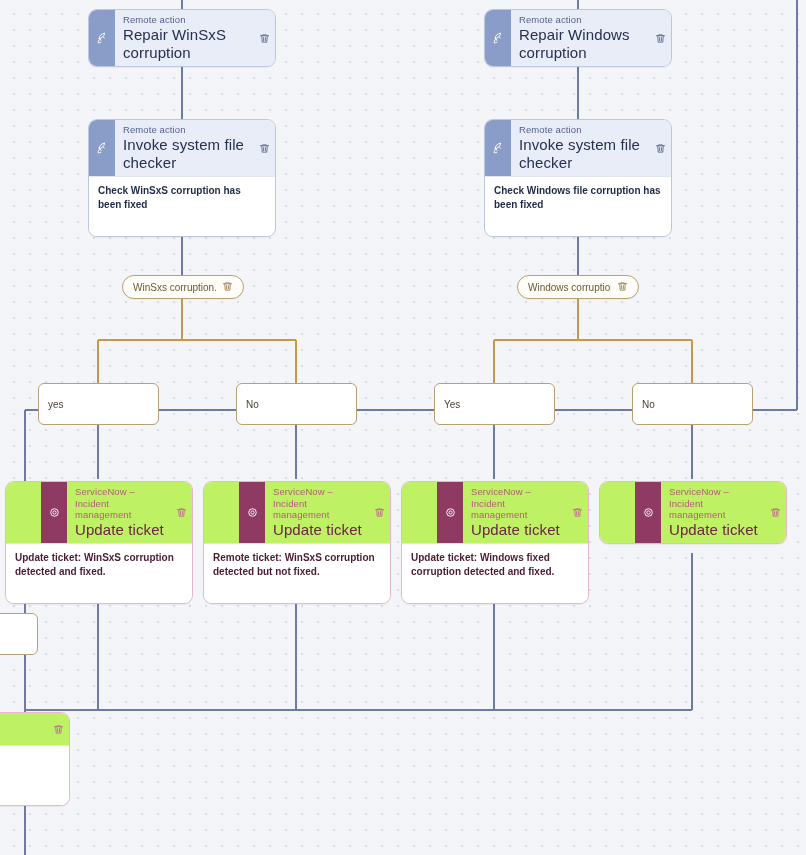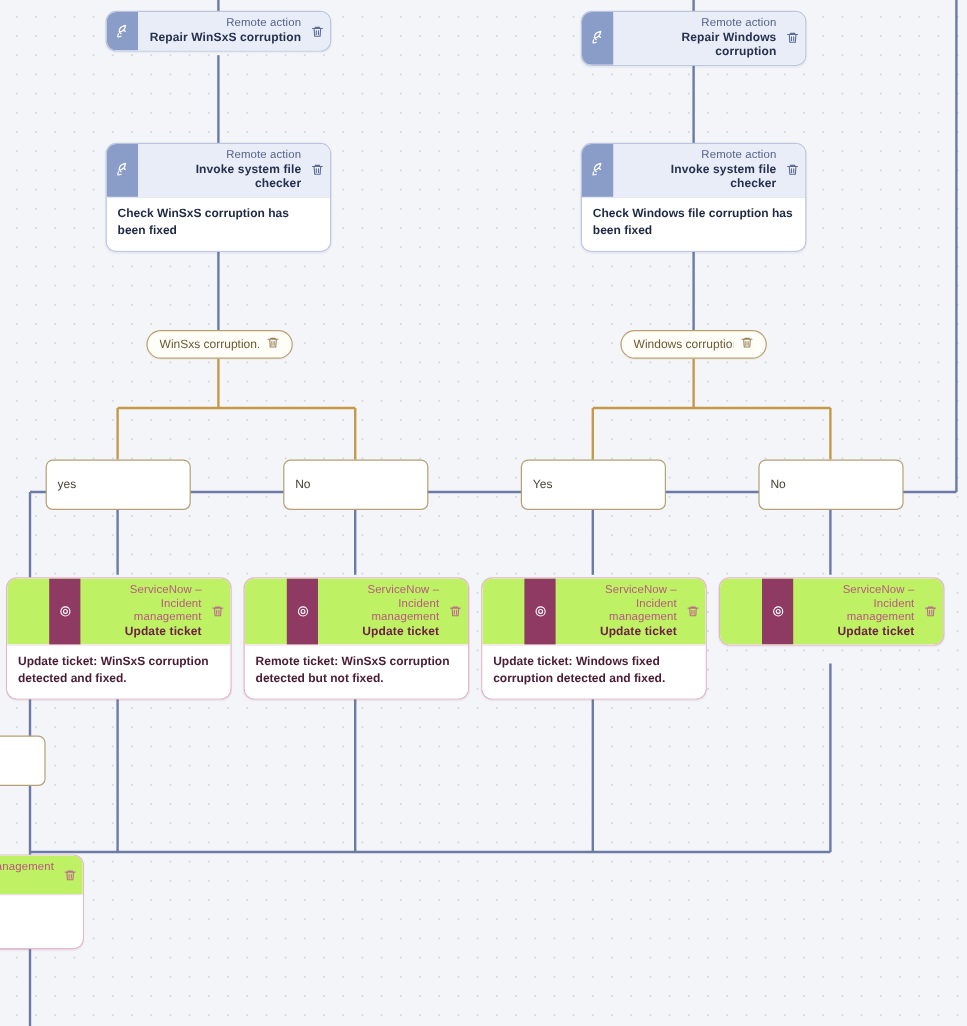--- a/index.html
+++ b/index.html
@@ -24,31 +24,31 @@
   }
   .node .hdr{
     display:flex;align-items:stretch;
     min-height:32px;
   }
   .node .icon-cell{
     width:26px;min-width:26px;
     display:flex;align-items:center;justify-content:center;
   }
   .node .hdr-text{
-    flex:1;padding:4px 2px 4px 8px;line-height:1.22;text-align:right;
+    flex:1;padding:4px 2px 4px 8px;line-height:1.22;
   }
   .node .sub{font-size:9.5px;letter-spacing:.1px;}
-  .node .ttl{font-size:10px;font-weight:bold;letter-spacing:.1px;}
+  .node .ttl{font-size:15px;font-weight:normal;letter-spacing:.1px;}
   .node .trash{
     width:22px;display:flex;align-items:center;justify-content:center;
     font-size:11px;
   }
   .node .body{
     font-size:10px;line-height:1.38;
-    padding:7px 9px 9px 9px;
+    padding:7px 9px 24px 9px;
     background:#fff;
     color:#1e2a44;
     font-weight:bold;
   }
 
   
   .node.blue{border:1px solid #bcc6df;box-shadow:0 1px 1px rgba(40,60,110,.06);}
   .node.blue .hdr{background:#e9edf8;}
   .node.blue .icon-cell{background:#8a9cc8;color:#ffffff;}
   .node.blue .sub{color:#55618a;}

